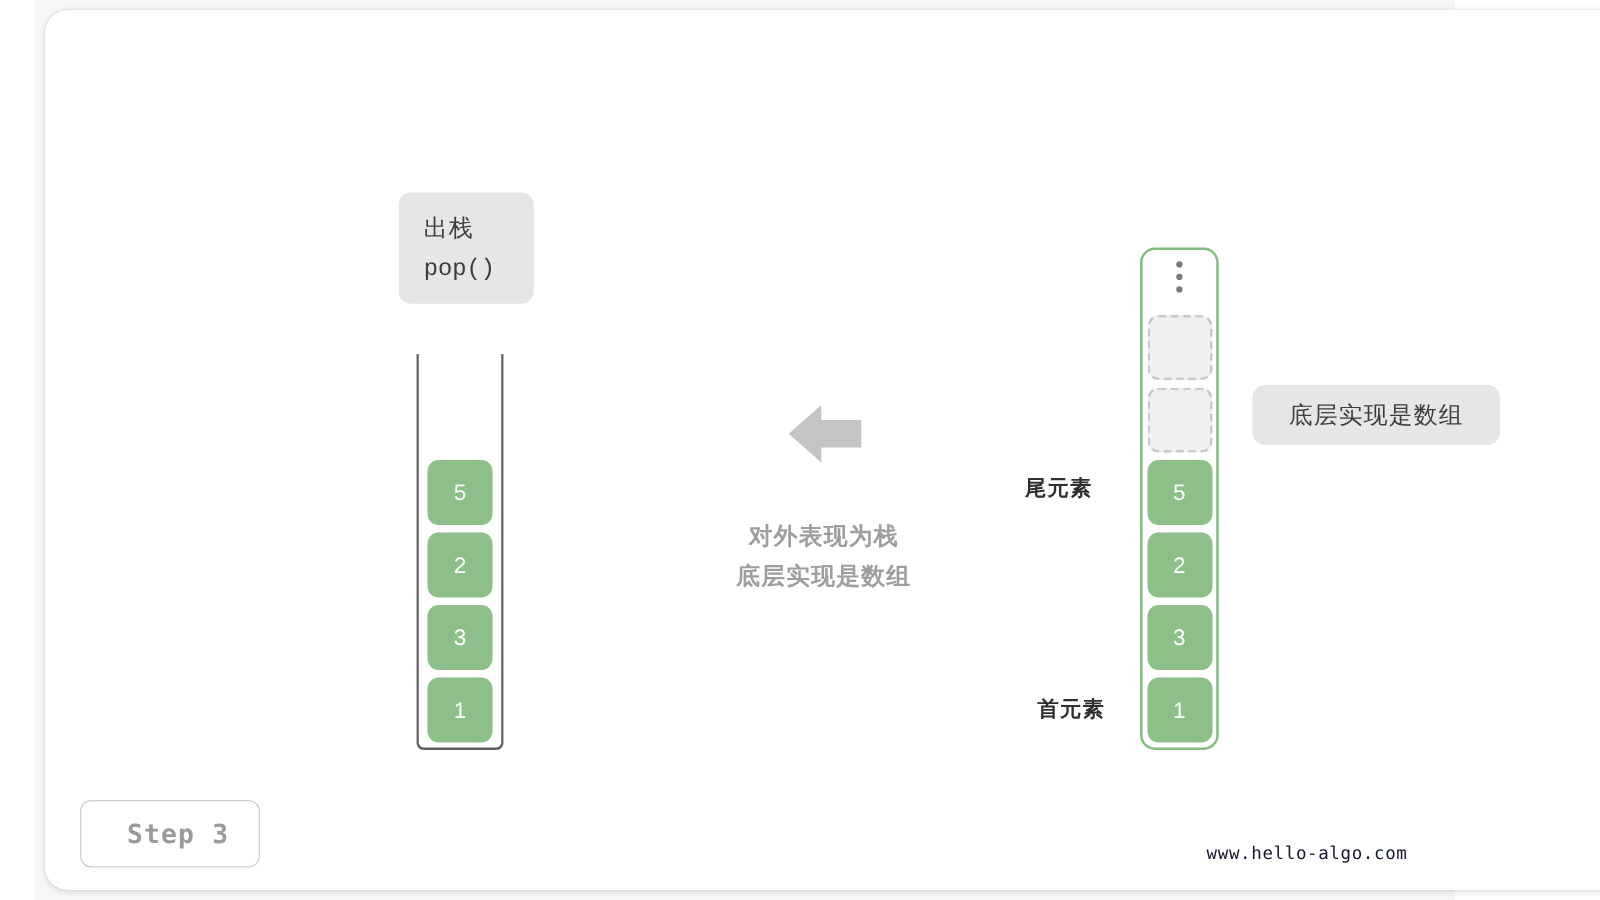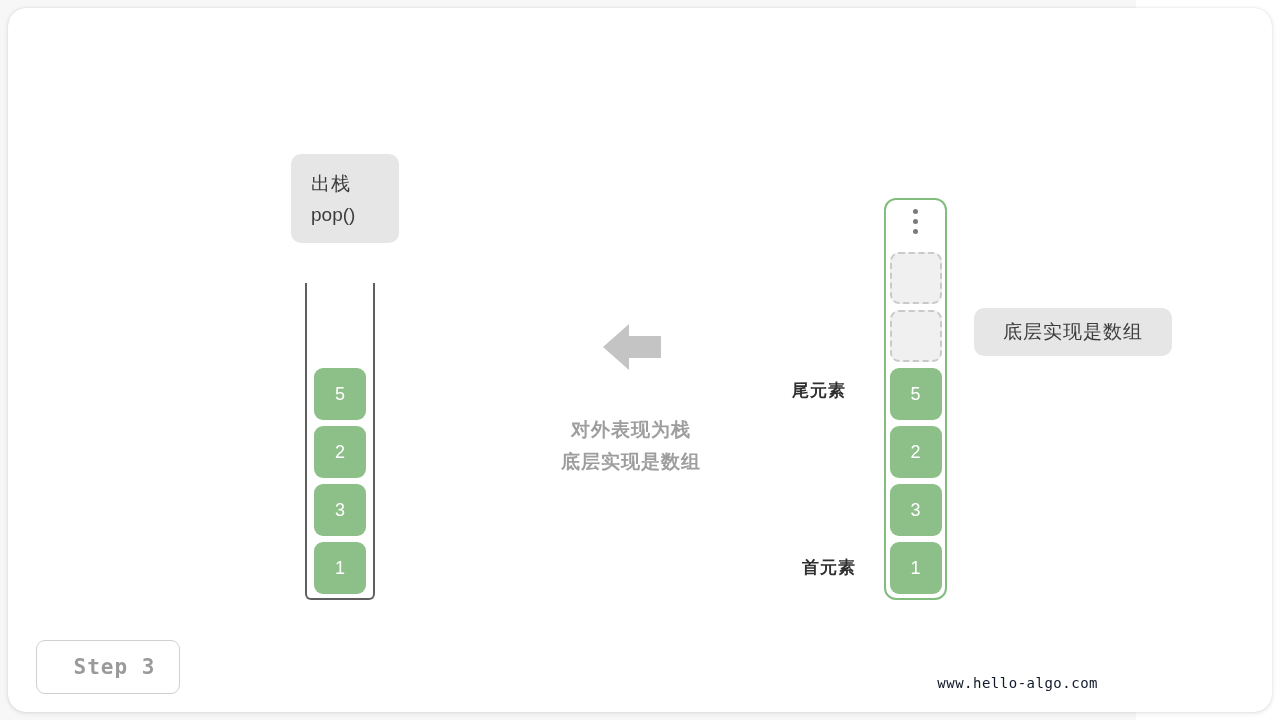--- a/index.html
+++ b/index.html
@@ -10,20 +10,21 @@
     height: 720px;
     overflow: hidden;
     font-family: "Liberation Sans", "DejaVu Sans", sans-serif;
   }
 
   #canvas {
     position: relative;
     width: 1136px;
     height: 720px;
     background: #f7f7f7;
+    margin-left: 28px;
   }
 
   
   .card {
     position: absolute;
     left: 8px;
     top: 8px;
     width: 1264px;
     height: 704px;
     background: #ffffff;
@@ -50,21 +51,21 @@
     width: 108px;
     height: 89px;
     padding: 0 0 0 20px;
   }
   #pop-callout .line1 {
     font-size: 19px;
     line-height: 32px;
     letter-spacing: 1px;
   }
   #pop-callout .line2 {
-    font-family: Liberation Sans, sans-serif;
+    font-family: Liberation Mono, monospace;
     font-size: 19px;
     line-height: 30px;
   }
 
   #delete-callout {
     left: 974px;
     top: 308px;
     width: 198px;
     height: 48px;
     padding: 0;

